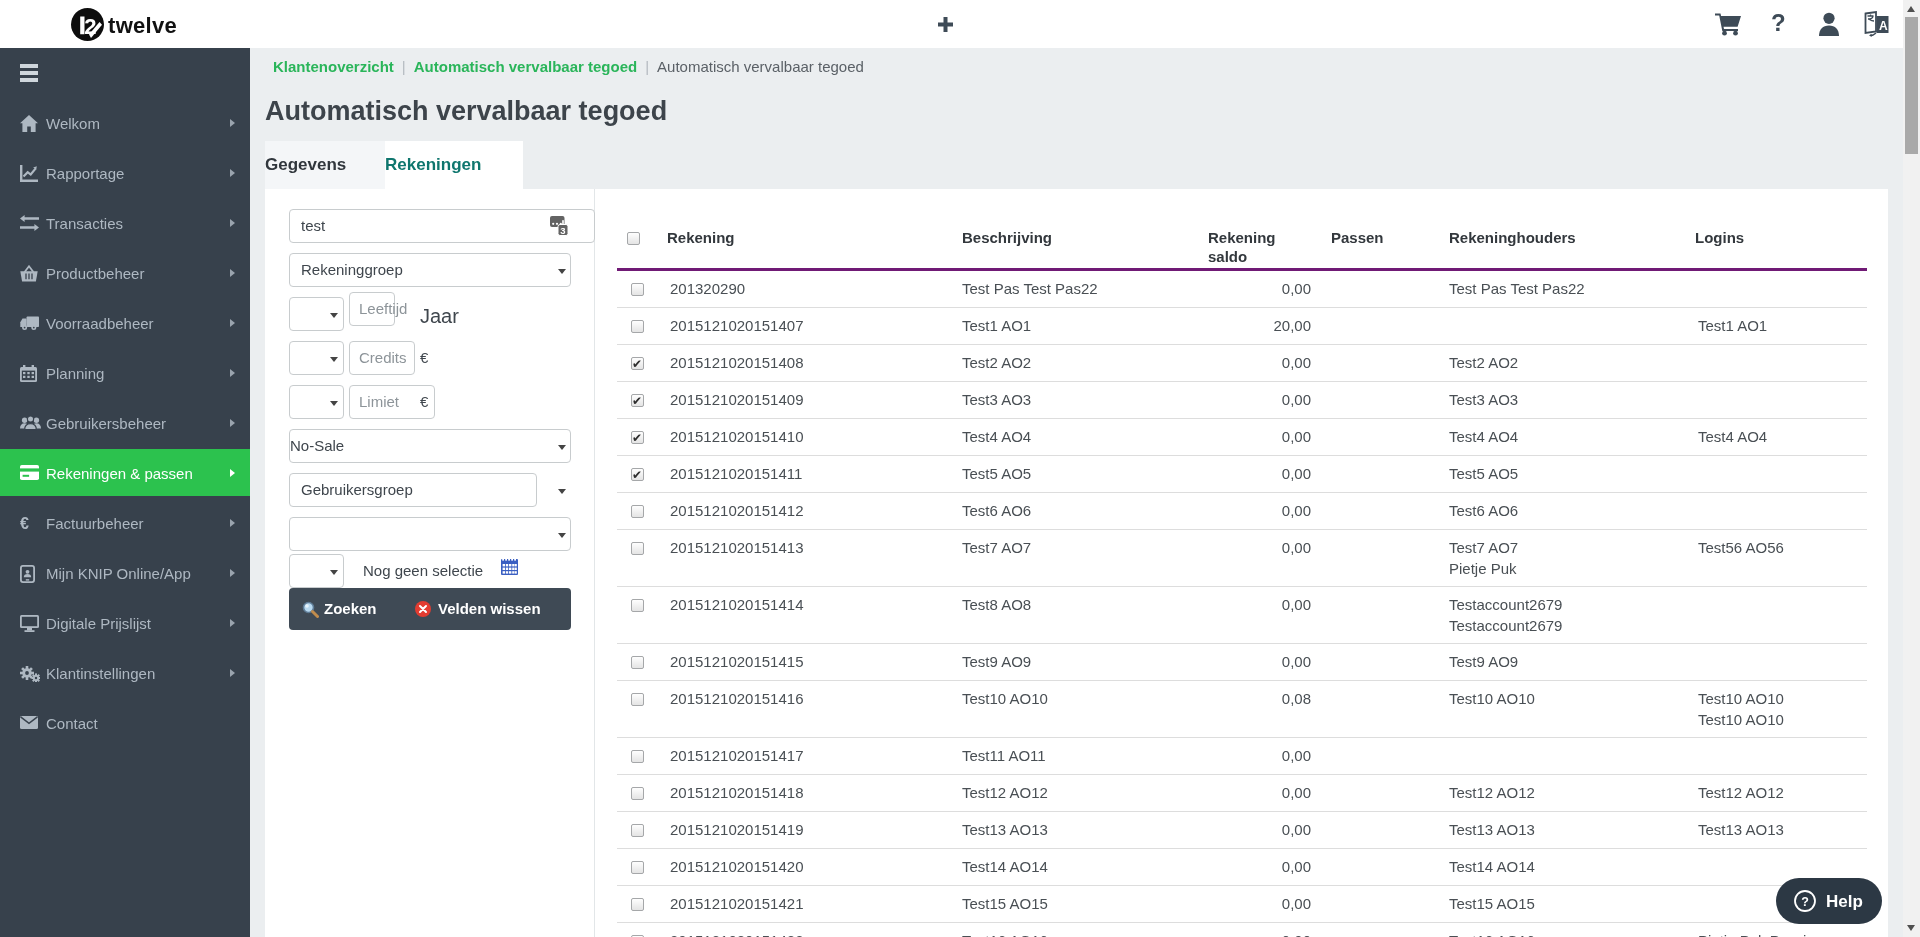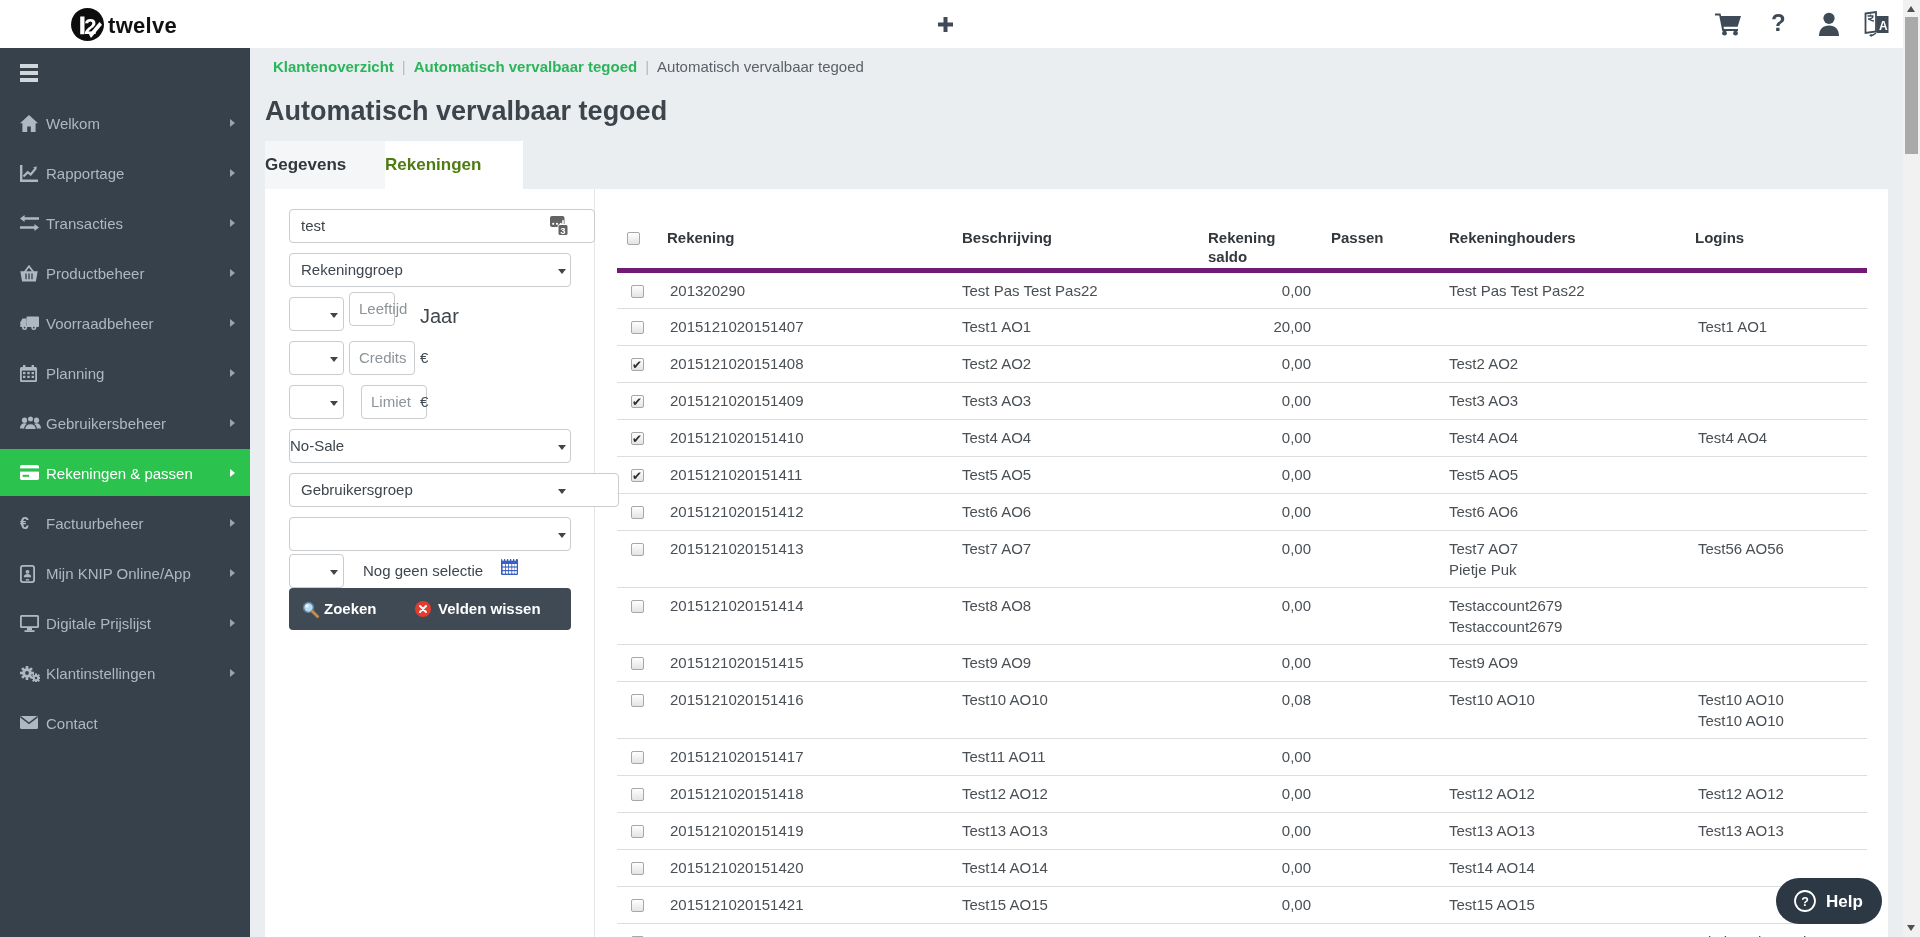--- a/index.html
+++ b/index.html
@@ -25,35 +25,35 @@
 .mi.active { background:#2cc24e; color:#ffffff; height:47px; }
 .mi.active .cr { border-left-color:#fff; }
 
 
 #crumb { position:absolute; left:273px; top:58px; font-size:15px; font-weight:bold; color:#2ab55a; }
 #crumb .sep { color:#b4bac0; font-weight:normal; padding:0 8px; }
 #crumb .plain { color:#5b6167; font-weight:normal; }
 #title { position:absolute; left:265px; top:96px; font-size:27px; font-weight:bold; color:#3d444b; }
 .tab { position:absolute; top:141px; height:48px; font-size:17px; font-weight:bold; text-align:left; line-height:48px; }
 #tab1 { left:265px; width:120px; background:#f4f6f8; color:#31373d; }
-#tab2 { left:385px; width:138px; background:#ffffff; color:#4d7c0f; }
+#tab2 { left:385px; width:138px; background:#ffffff; color:#0f766e; }
 #panel { position:absolute; left:265px; top:189px; width:1623px; height:748px; background:#ffffff; }
 #vdiv { position:absolute; left:594px; top:189px; width:1px; height:748px; background:#e2e6e8; }
 
 
 .inp { position:absolute; background:#fff; border:1px solid #c8ccce; border-radius:4px; height:34px; font-size:15px; color:#3f464d; line-height:32px; }
 .inp .ph { color:#8d9499; }
 .car { position:absolute; width:0; height:0; border-top:5px solid #444; border-left:4px solid transparent; border-right:4px solid transparent; top:15px; }
 #btnbar { position:absolute; left:289px; top:588px; width:282px; height:42px; background:#3f4a55; border-radius:4px; color:#fff; font-size:15px; font-weight:bold; }
 
 
 #tbl { position:absolute; left:617px; top:189px; width:1250px; }
 table { border-collapse:collapse; table-layout:fixed; width:1250px; font-size:15px; color:#494f54; }
 th:last-child { padding-left:7px; }
-th { font-weight:bold; color:#33383d; text-align:left; vertical-align:top; padding:39px 0 2px 10px; line-height:19px; border-bottom:5px solid #701a75; }
+th { font-weight:bold; color:#33383d; text-align:left; vertical-align:top; padding:39px 0 2px 10px; line-height:19px; border-bottom:3px solid #701a75; }
 td { padding:7px 0 0 10px; vertical-align:top; border-bottom:1px solid #dddddd; height:37px; line-height:21px; }
 tr.dbl td { height:57px; }
 tbody tr:first-child td { height:38px; }
 td:first-child { padding-left:14px; }
 td:nth-child(2) { padding-left:13px; }
 td.num, th.num { text-align:right; padding-right:10px; }
 .cb { display:inline-block; width:13px; height:13px; margin-top:-2px; border:1px solid #a5a7a9; border-radius:2px; background:linear-gradient(#fefefe,#e4e4e4); position:relative; vertical-align:middle; }
 .cb.ck:after { content:"\2714"; position:absolute; left:0px; top:-4px; font-size:12px; color:#2d2d2d; }
 
 
@@ -293,25 +293,25 @@
 
 <div class="inp" style="left:289px; top:341px; width:55px;">
     <div class="car" style="left:40px"></div>
   </div>
 <div class="inp" style="left:349px; top:341px; width:66px; padding-left:9px;"><span class="ph">Credits</span></div>
 <div class="abs" style="left:420px; top:349px; font-size:15px; color:#3f464d;">€</div>
 
 <div class="inp" style="left:289px; top:385px; width:55px;">
     <div class="car" style="left:40px"></div>
   </div>
-<div class="inp" style="left:361px; top:385px; width:66px; padding-left:9px;"><span class="ph">Limiet</span></div>
+<div class="inp" style="left:349px; top:385px; width:86px; padding-left:9px;"><span class="ph">Limiet</span></div>
 <div class="abs" style="left:420px; top:393px; font-size:15px; color:#3f464d;">€</div>
 
 <div class="inp" style="left:289px; top:429px; width:282px; ">No-Sale<div class="car" style="left:268px"></div></div>
-<div class="inp" style="left:289px; top:473px; width:330px; padding-left:11px;">Gebruikersgroep<div class="car" style="left:268px"></div></div>
+<div class="inp" style="left:289px; top:473px; width:248px; padding-left:11px;">Gebruikersgroep<div class="car" style="left:268px"></div></div>
 <div class="inp" style="left:289px; top:517px; width:282px;">
     <div class="car" style="left:268px"></div>
   </div>
 
 <div class="inp" style="left:289px; top:554px; width:55px;">
     <div class="car" style="left:40px"></div>
   </div>
 <div class="abs" style="left:363px; top:562px; font-size:15px; color:#3f464d;">Nog geen selectie</div>
 <svg class="abs" style="left:501px; top:558px;" width="17" height="17" viewBox="0 0 17 17">
   <rect x="0" y="1" width="17" height="16" rx="1" fill="#3a5fc2"></rect>

